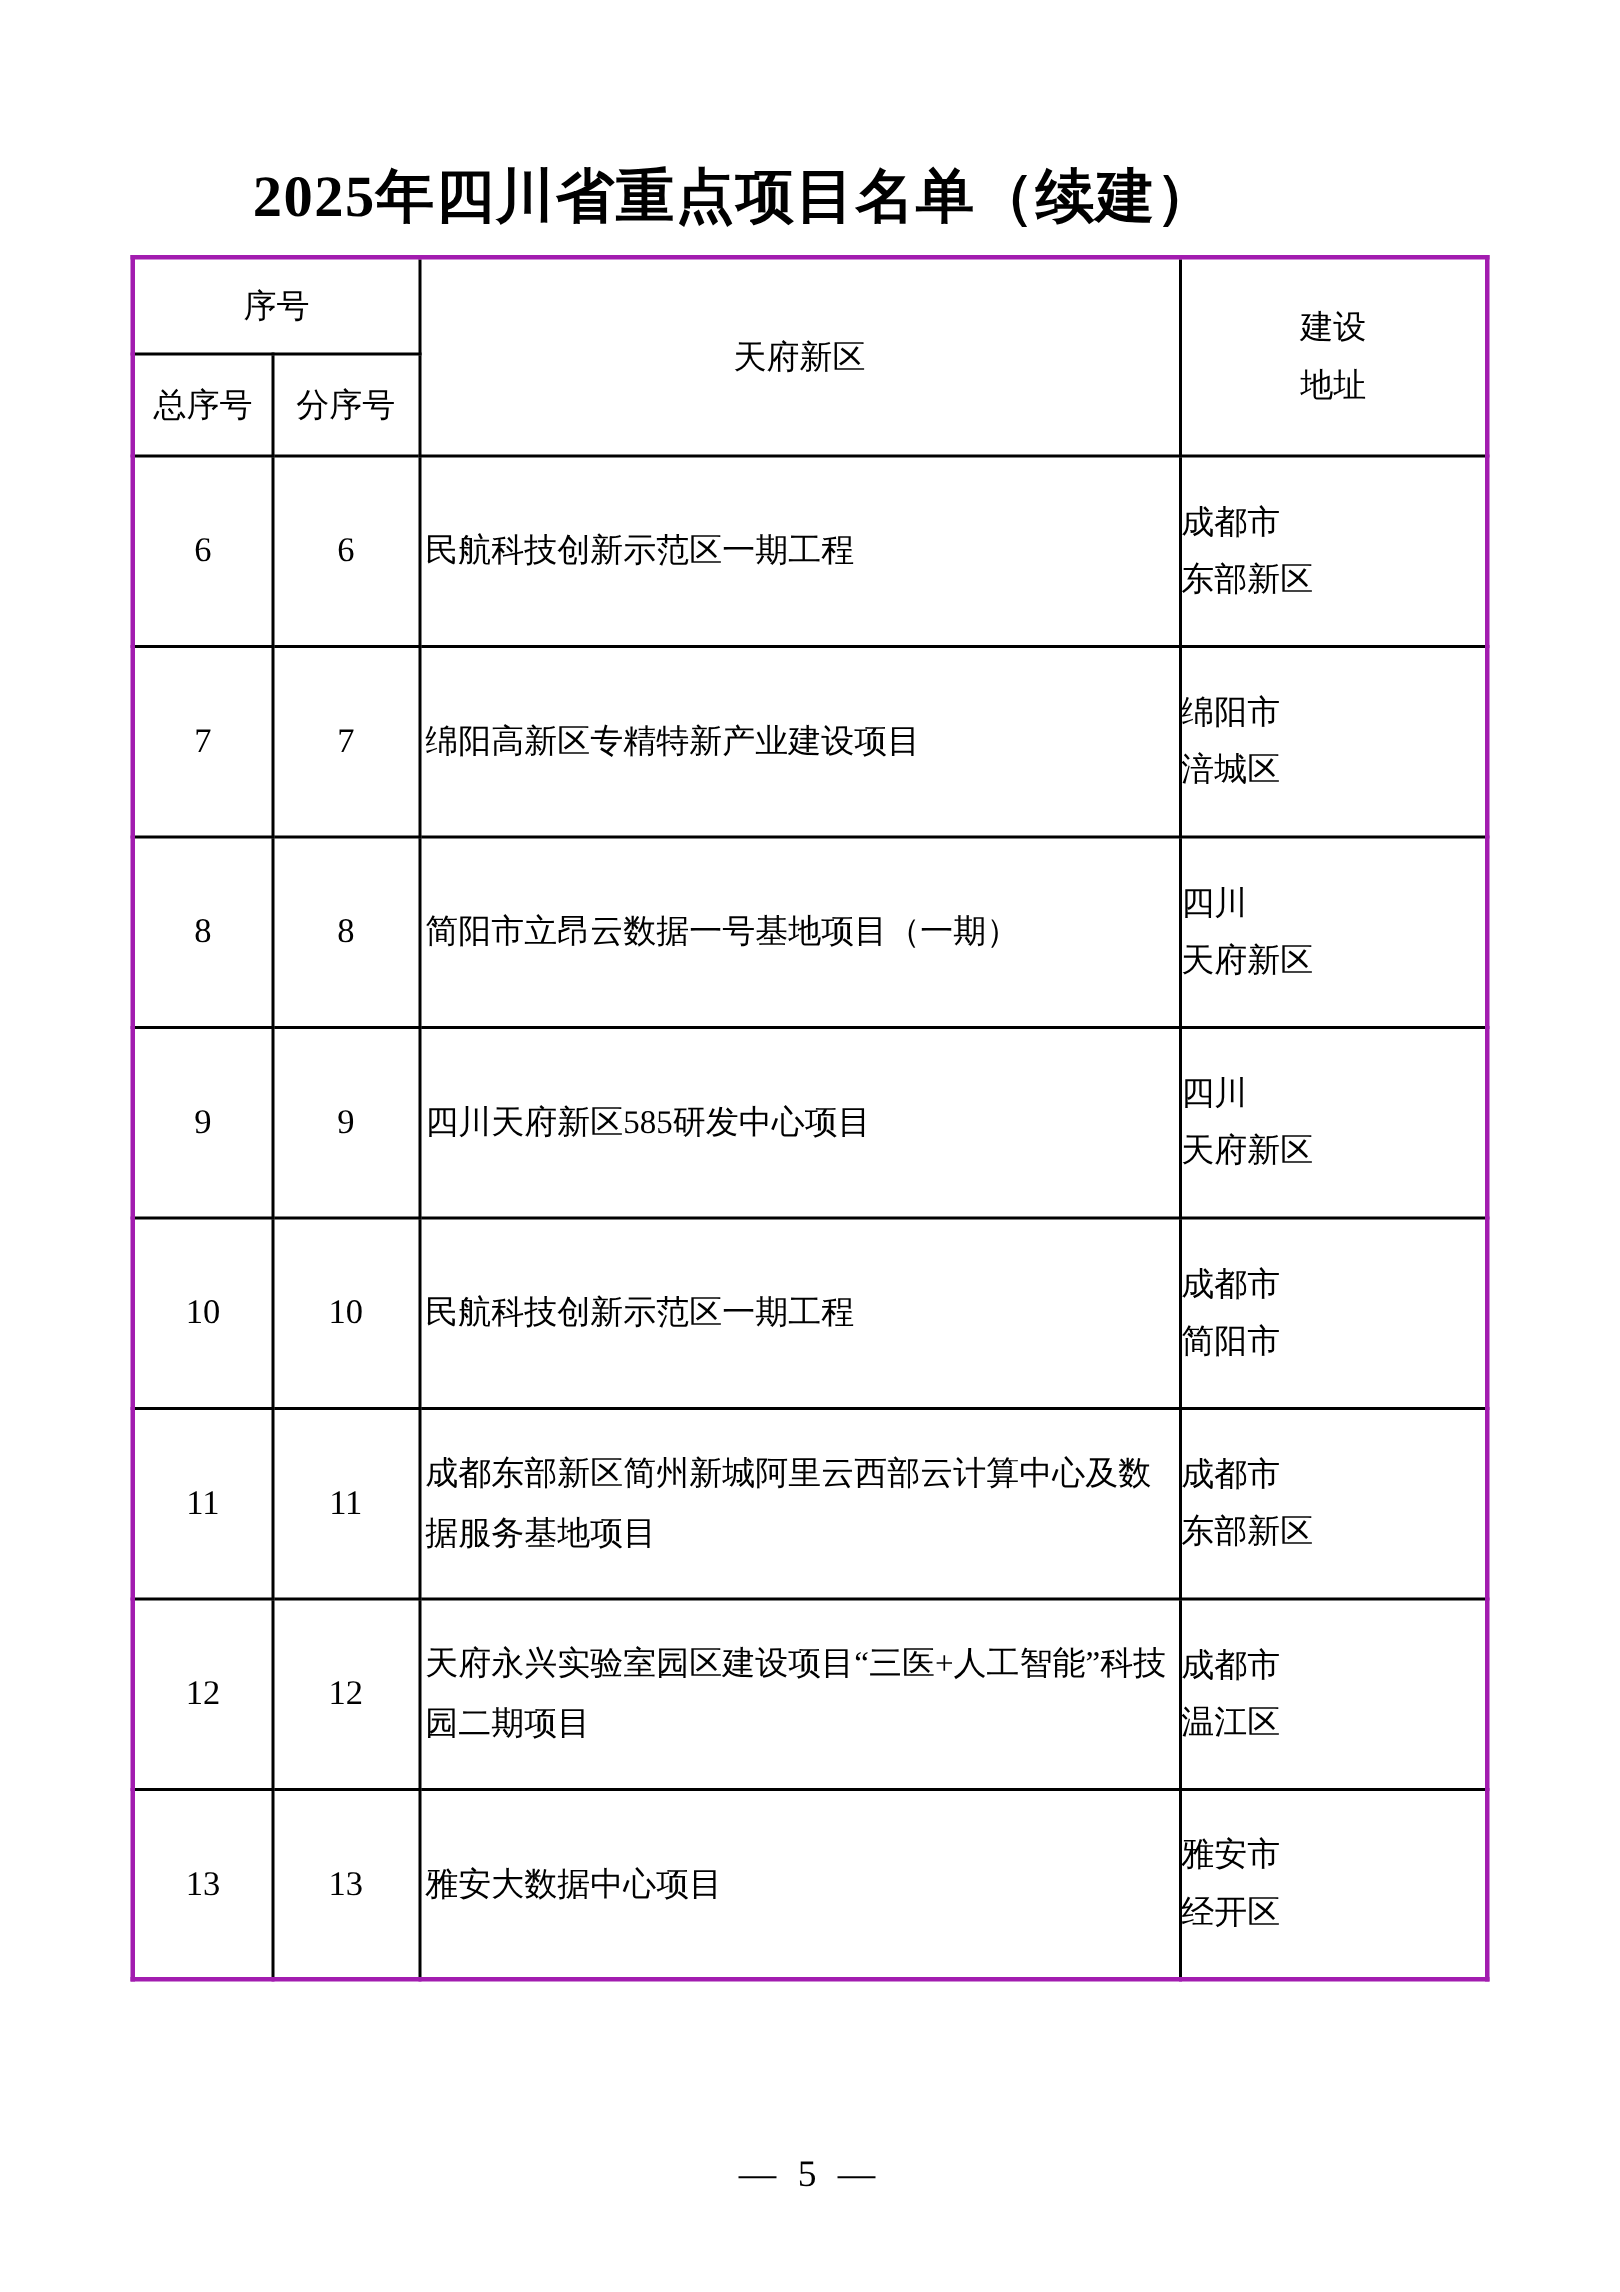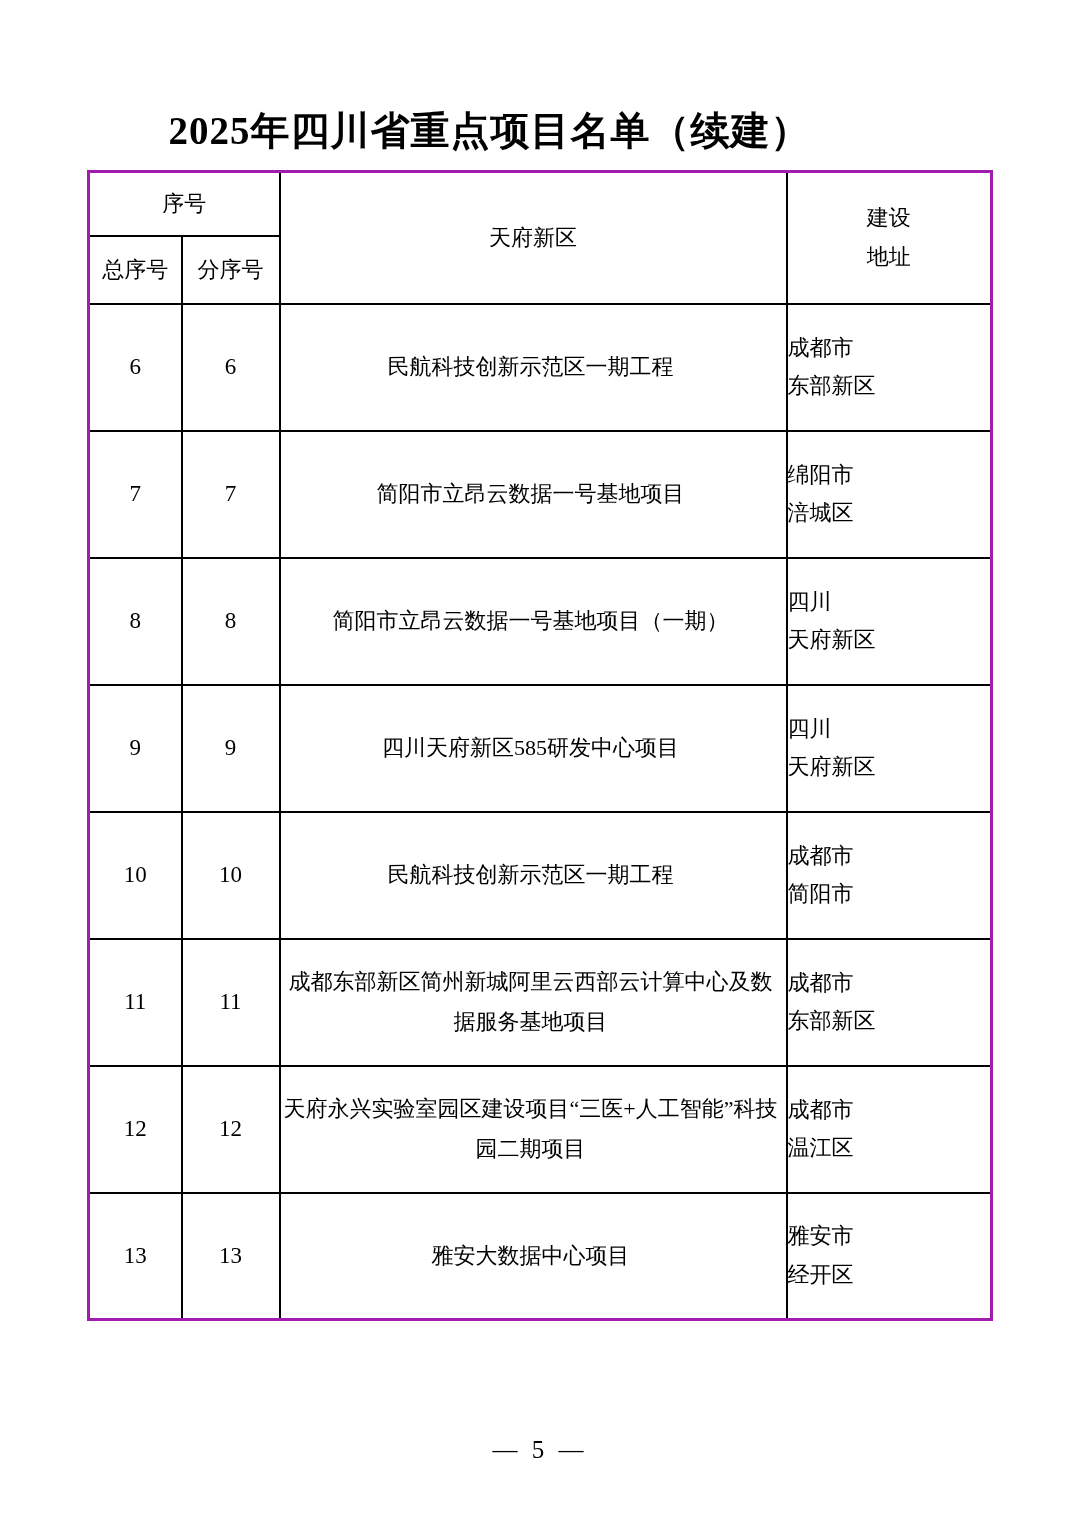--- a/index.html
+++ b/index.html
@@ -41,21 +41,21 @@
   .project-table { border: 3px solid #a21caf; }
   col.c-total { width: 93px; }
   col.c-sub   { width: 98px; }
   col.c-name  { width: 507px; }
   col.c-loc   { width: 205px; }
   tr.hdr-top th { height: 64px; text-align: center; }
   tr.hdr-bottom th { height: 68px; }
   tr.data-row td { height: 127px; }
   td.cell-num { text-align: center; font-size: 23px; }
   td.cell-name {
-    text-align: center;
+    text-align: left;
     padding: 0 8px 0 3px;
     line-height: 1.8;
   }
   td.cell-loc, th.cell-loc-hdr {
     white-space: pre-line;
     line-height: 1.75;
   }
   .page-footer {
     position: absolute;
     top: 1436px;
@@ -93,21 +93,21 @@
     <tr class="data-row">
       <td class="cell-num">6</td>
       <td class="cell-num">6</td>
       <td class="cell-name">民航科技创新示范区一期工程</td>
       <td class="cell-loc">成都市
 东部新区</td>
     </tr>
     <tr class="data-row">
       <td class="cell-num">7</td>
       <td class="cell-num">7</td>
-      <td class="cell-name">简阳市立昂云数据一号基地项目</td>
+      <td class="cell-name">绵阳高新区专精特新产业建设项目</td>
       <td class="cell-loc">绵阳市
 涪城区</td>
     </tr>
     <tr class="data-row">
       <td class="cell-num">8</td>
       <td class="cell-num">8</td>
       <td class="cell-name">简阳市立昂云数据一号基地项目（一期）</td>
       <td class="cell-loc">四川
 天府新区</td>
     </tr>

